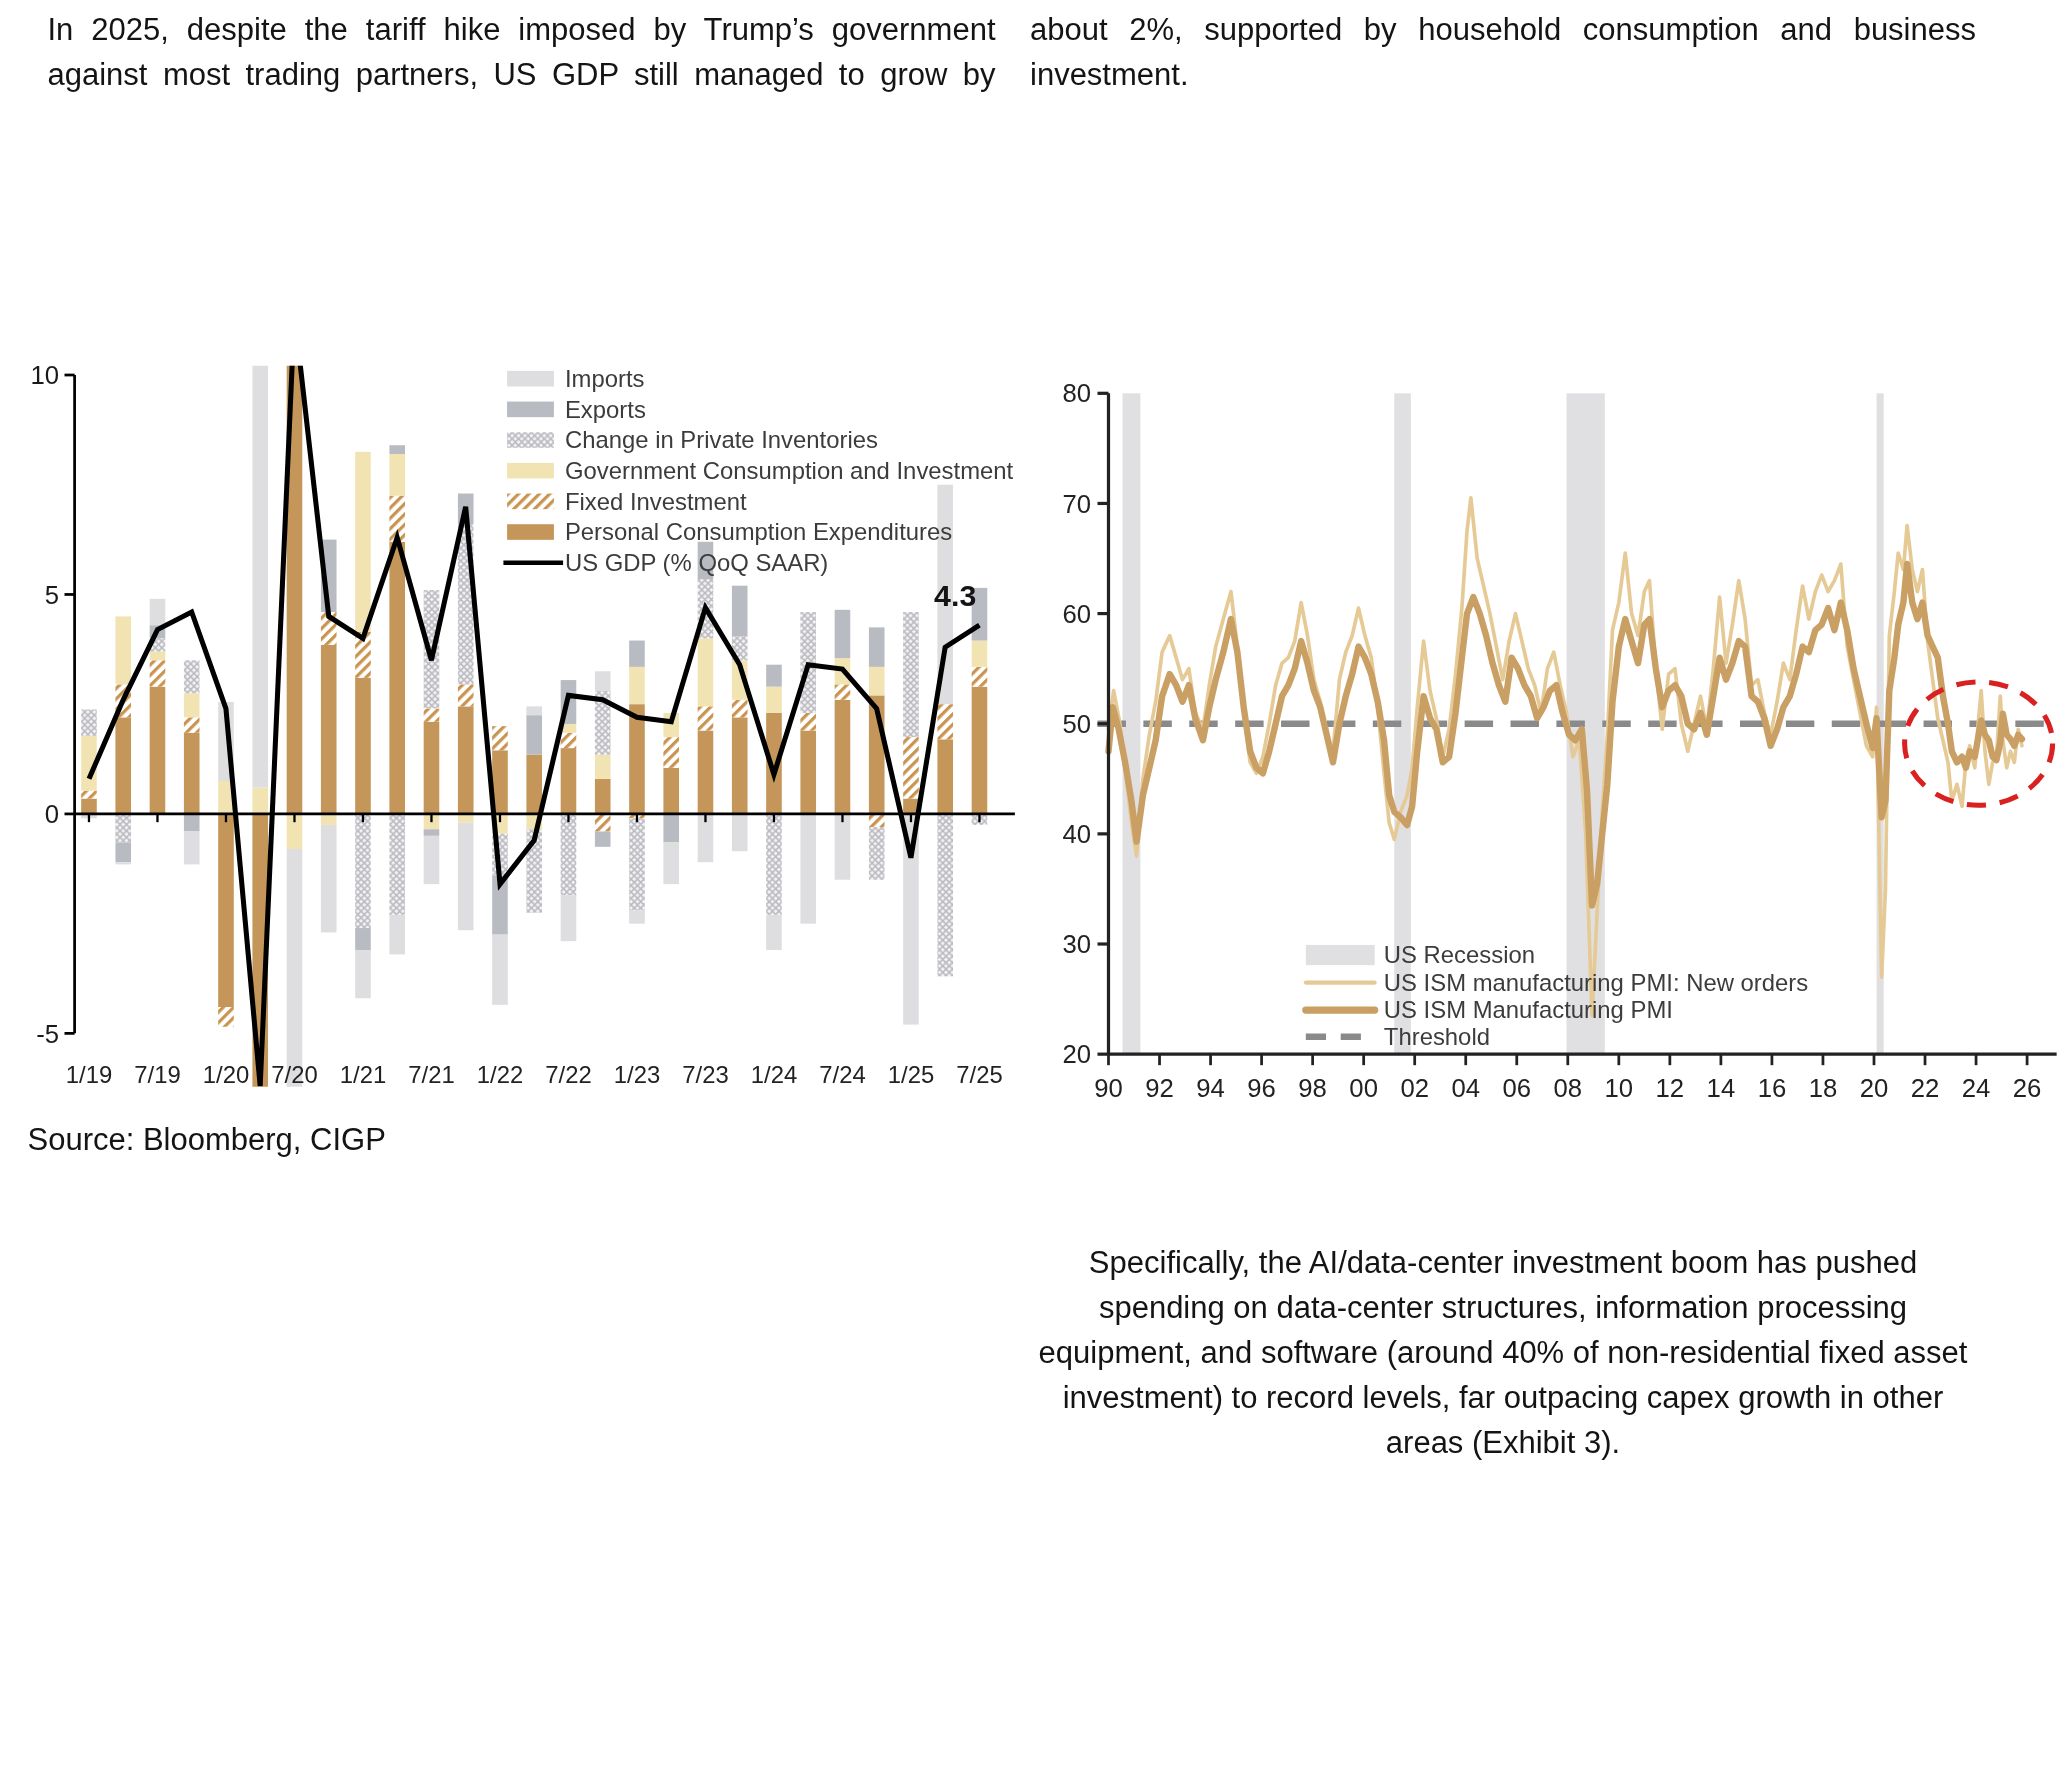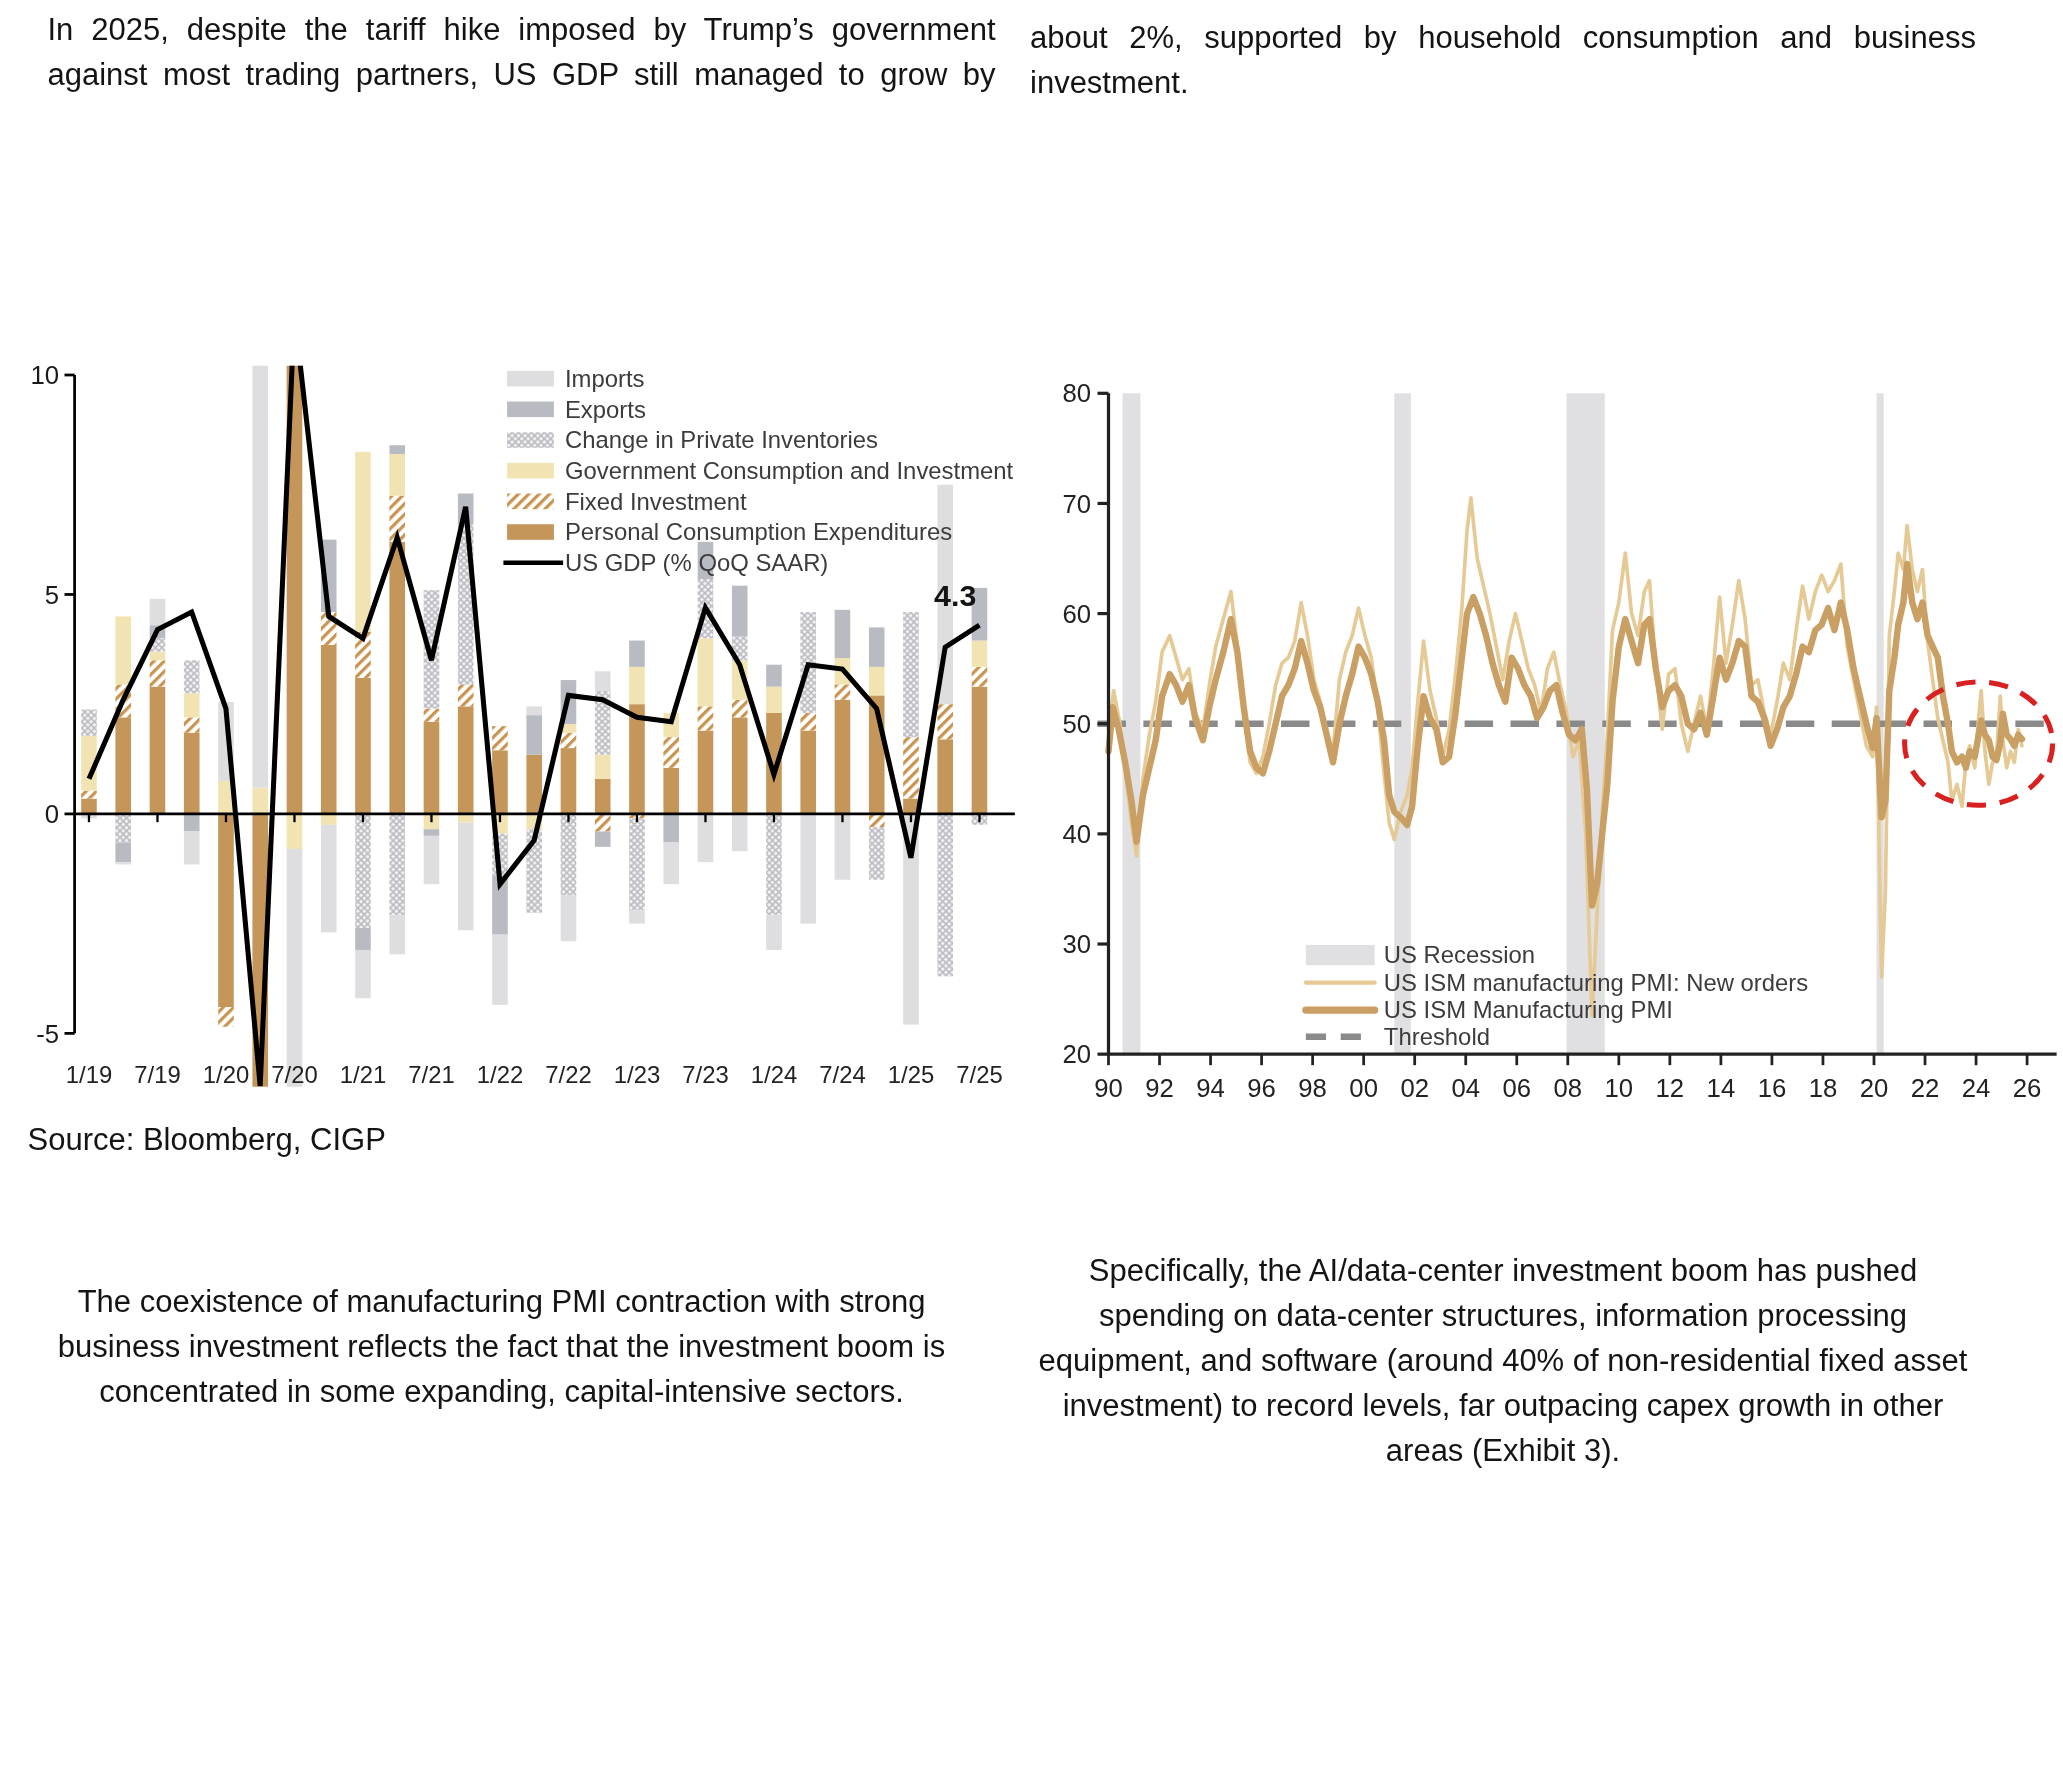--- a/index.html
+++ b/index.html
@@ -2,21 +2,21 @@
 <html style="font-size:14.7px"><head>
 <meta charset="utf-8">
 <style>
   html,body{margin:0;padding:0;background:#ffffff;}
   .page{position:relative;width:2063px;height:1770px;background:#ffffff;
         font-family:"Liberation Sans",sans-serif;color:#111;overflow:hidden;}
   .para{position:absolute;font-size:31px;line-height:45px;text-align:justify;
         color:#141414;font-weight:400;}
   .para.stretch{text-align-last:justify;margin-left:20px;}
   .col-left{left:27.5px;width:948px;}
-  .col-right{left:1030px;width:946px;margin-top:8px;}
+  .col-right{left:1030px;width:946px;}
   .heading{position:absolute;left:27.5px;top:213px;width:1883px;font-size:39px;
            line-height:50px;color:#C7A159;font-weight:400;}
   .heading .l2{padding-left:232px;}
   .source{position:absolute;left:27.5px;top:1122px;font-size:31px;color:#141414;}
   .chart{position:absolute;}
   #left-chart-box{left:13.8px;top:352px;}
   #right-chart-box{left:1056px;top:352px;}
   svg text{font-family:"Liberation Sans",sans-serif;}
   .bl-p2{margin-top:39px;}
   p{margin:0;text-align:center;}
@@ -332,21 +332,20 @@
           <text x="357" y="726" fill="#3C3C3C" font-size="26">US ISM Manufacturing PMI</text>
           <line x1="272" y1="746" x2="347" y2="746" stroke="#8A8A8A" stroke-width="7" stroke-dasharray="22 16"></line>
           <text x="357" y="755" fill="#3C3C3C" font-size="26">Threshold</text>
         </g>
       </svg>
   </div>
 
   <p class="source">Source: Bloomberg, CIGP</p>
 
   <div class="para col-left" style="top:1240px;">
-    <p class="bl-p2">The coexistence of manufacturing PMI contraction with strong business investment reflects the fact that the investment boom is concentrated in some expanding, capital-intensive sectors.</p>
   </div>
 
   <div class="para col-right" style="top:1240px;">
     <p>Specifically, the AI/data-center investment boom has pushed spending on data-center structures, information processing equipment, and software (around 40% of non-residential fixed asset investment) to record levels, far outpacing capex growth in other areas (Exhibit 3).</p>
   </div>
 
 </div>
 
 
 </body></html>

